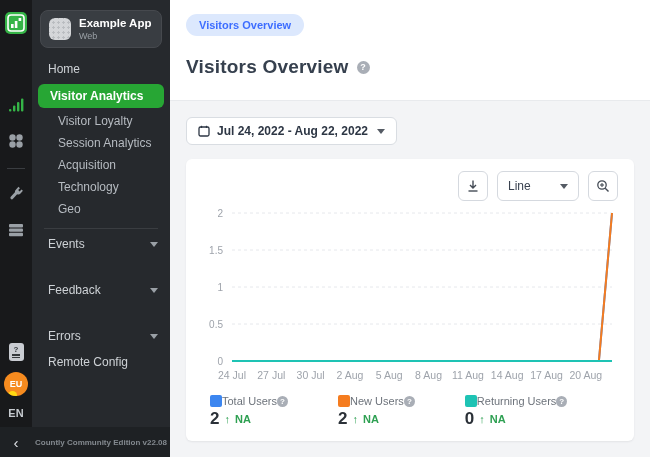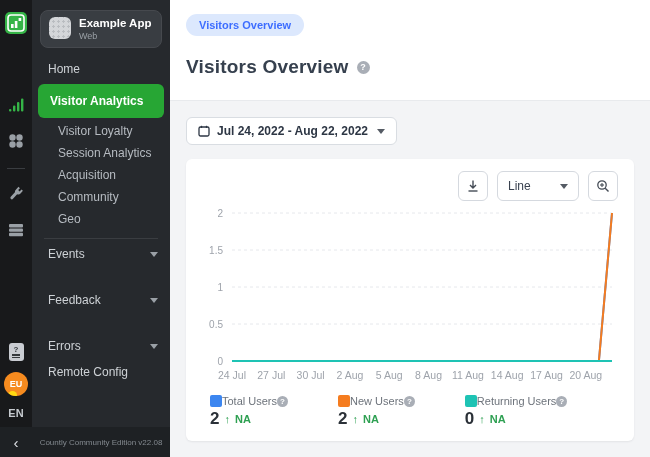--- a/index.html
+++ b/index.html
@@ -14,37 +14,37 @@
   .rail-divider { width:18px; border-top:1px solid #3a3d41; margin:2px 0 14px; }
   .rail-bottom { position:absolute; bottom:38px; left:0; width:32px; display:flex; flex-direction:column; align-items:center; gap:11px; }
   .help-doc { width:15px; height:18px; background:#c9ccd2; border-radius:3px; display:flex; flex-direction:column; align-items:center; justify-content:center; gap:1px; }
   .help-doc .q { font-size:8px; font-weight:bold; color:#34383c; line-height:7px; }
   .help-doc .ln { width:8px; height:1.5px; background:#34383c; }
   .avatar { width:24px; height:24px; border-radius:50%; background:#f68b1f; color:#fff; font-size:9px; font-weight:bold; display:flex; align-items:center; justify-content:center; position:relative; overflow:hidden; }
   .avatar .dot { position:absolute; bottom:-3px; left:4px; width:9px; height:8px; background:#ffd912; border-radius:50%; }
   .lang { color:#c6cacf; font-size:11px; font-weight:bold; }
 
   .menu { width:138px; background:#26292d; color:#ced2d6; font-size:12px; position:relative; }
-  .app-box { margin:10px 8px 0; background:#393d42; border:1px solid #46494e; border-radius:8px; padding:6px 8px; display:flex; align-items:flex-start; gap:8px; cursor:pointer; }
+  .app-box { margin:10px 8px 0; background:#393d42; border:1px solid #46494e; border-radius:8px; padding:6px 8px; display:flex; align-items:center; gap:8px; cursor:pointer; }
   .app-ico { width:22px; height:22px; border-radius:6px; background:#d4d6d9; flex-shrink:0;
     background-image: radial-gradient(#b9bcc0 1px, transparent 1.2px); background-size:5px 5px; background-position:2px 2px; }
   .app-name { font-size:11.5px; color:#fff; font-weight:bold; line-height:12px; }
   .app-type { font-size:9px; color:#9aa0a6; margin-top:2px; }
   .nav-item { height:26px; display:flex; align-items:center; padding:0 12px 0 16px; cursor:pointer; }
   .nav-head { justify-content:space-between; }
   .caret-up { width:0; height:0; border-left:4px solid transparent; border-right:4px solid transparent; border-bottom:5px solid #9aa0a6; }
   .caret-dn { width:0; height:0; border-left:4px solid transparent; border-right:4px solid transparent; border-top:5px solid #9aa0a6; }
-  .nav-active { margin:2px 6px; height:34px; background:#27a634; border-radius:6px; color:#fff; display:flex; align-items:center; padding:0 10px 0 12px; font-weight:bold; cursor:pointer; }
+  .nav-active { margin:2px 6px; height:24px; background:#27a634; border-radius:6px; color:#fff; display:flex; align-items:center; padding:0 10px 0 12px; font-weight:bold; cursor:pointer; }
   .sub-item { height:22px; display:flex; align-items:center; padding-left:26px; color:#b6bbc1; cursor:pointer; }
   .menu-divider { border-top:1px solid #3a3d41; margin:8px 12px 2px; }
   .grp { margin-top:0; }
   .gap20 { margin-top:20px; }
   .side-footer { position:absolute; bottom:0; left:0; width:170px; height:30px; background:#1e2124; display:flex; align-items:center; }
   .collapse { width:32px; text-align:center; color:#dfe2e6; font-size:15px; line-height:15px; cursor:pointer; }
-  .version { flex:1; text-align:center; font-size:8px; color:#83898f; }
+  .version { flex:1; text-align:center; font-size:8px; color:#83898f;font-weight:bold; }
 
   
   .main { flex:1; display:flex; flex-direction:column; background:#f3f4f6; min-width:0; }
   .topbar { background:#fff; height:101px; border-bottom:1px solid #e8eaed; padding:14px 16px 0; }
   .pill { display:inline-flex; align-items:center; background:#dce8fd; color:#3d6dff; font-size:11px; font-weight:bold; padding:5px 13px; border-radius:13px; cursor:pointer; }
   .title-row { margin-top:20px; display:flex; align-items:center; gap:8px; }
   .page-title { font-size:19px; font-weight:bold; color:#36404e; letter-spacing:.2px; }
   .qcirc { width:13px; height:13px; border-radius:50%; background:#a9aeb6; color:#fff; font-size:9px; font-weight:bold; display:inline-flex; align-items:center; justify-content:center; }
   .qcirc.sm { width:11px; height:11px; font-size:8px; }
 
@@ -137,21 +137,21 @@
         </div>
       </div>
 
       <div class="nav-item" style="margin-top:8px">Home</div>
 
 
       <div class="nav-active">Visitor Analytics</div>
       <div class="sub-item">Visitor Loyalty</div>
       <div class="sub-item">Session Analytics</div>
       <div class="sub-item">Acquisition</div>
-      <div class="sub-item">Community</div>
+      <div class="sub-item">Technology</div>
       <div class="sub-item">Geo</div>
 
       <div class="menu-divider"></div>
 
       <div class="nav-item nav-head grp">
         <span>Events</span>
         <span class="caret-dn"></span>
       </div>
       <div class="nav-item nav-head gap20">
         <span>Feedback</span>

